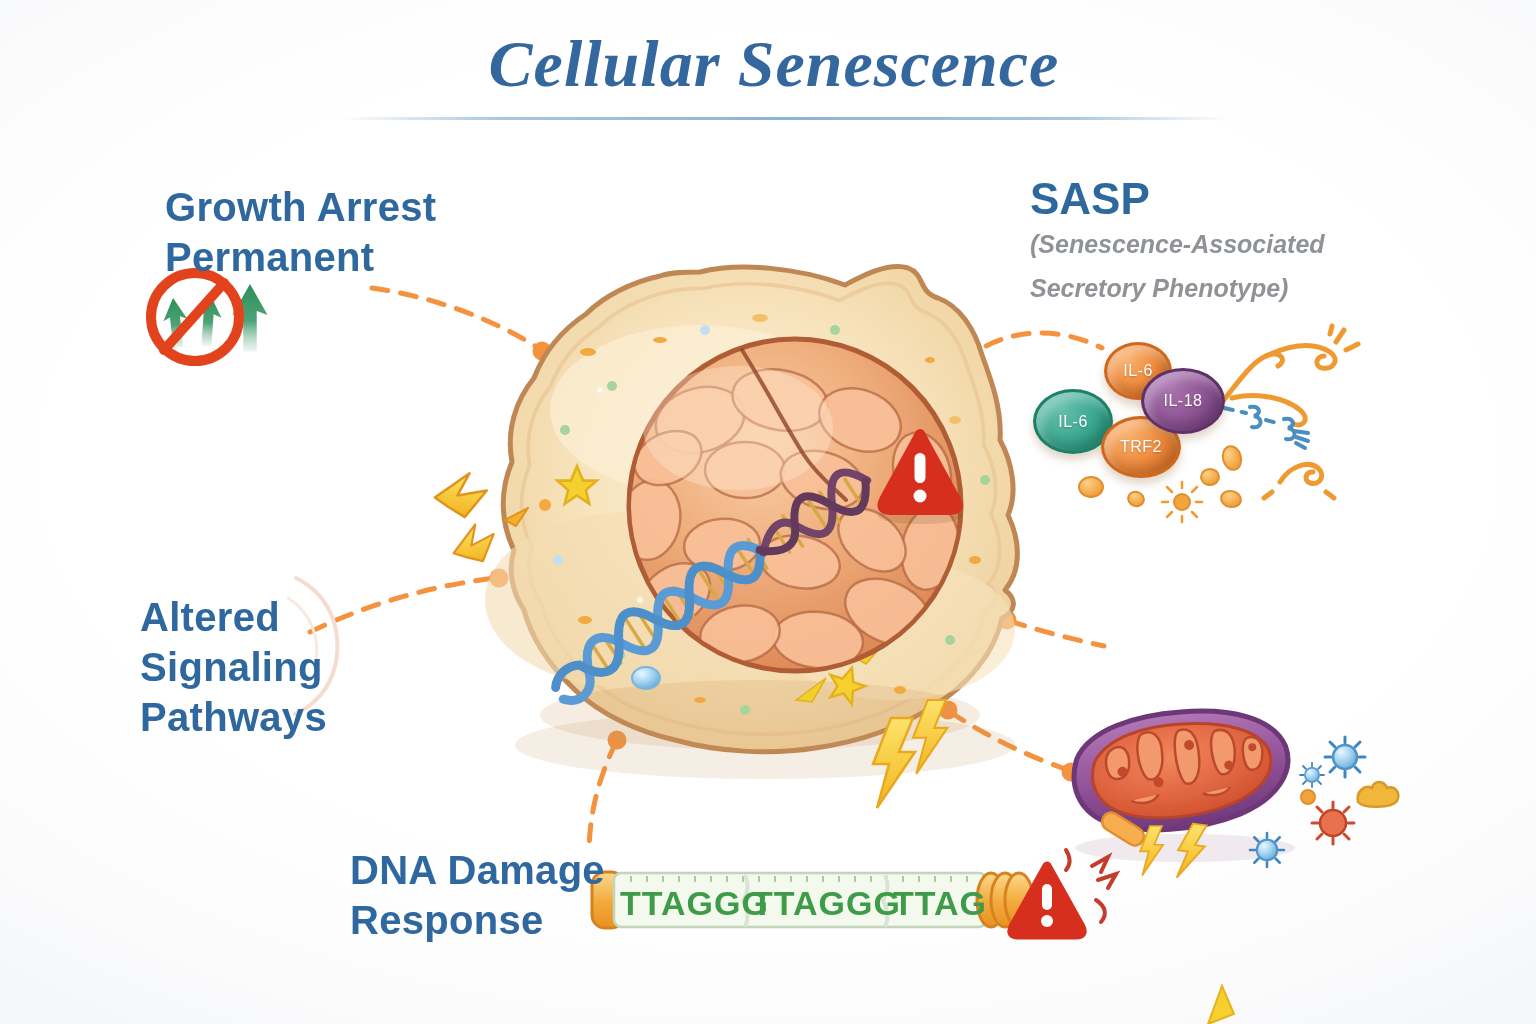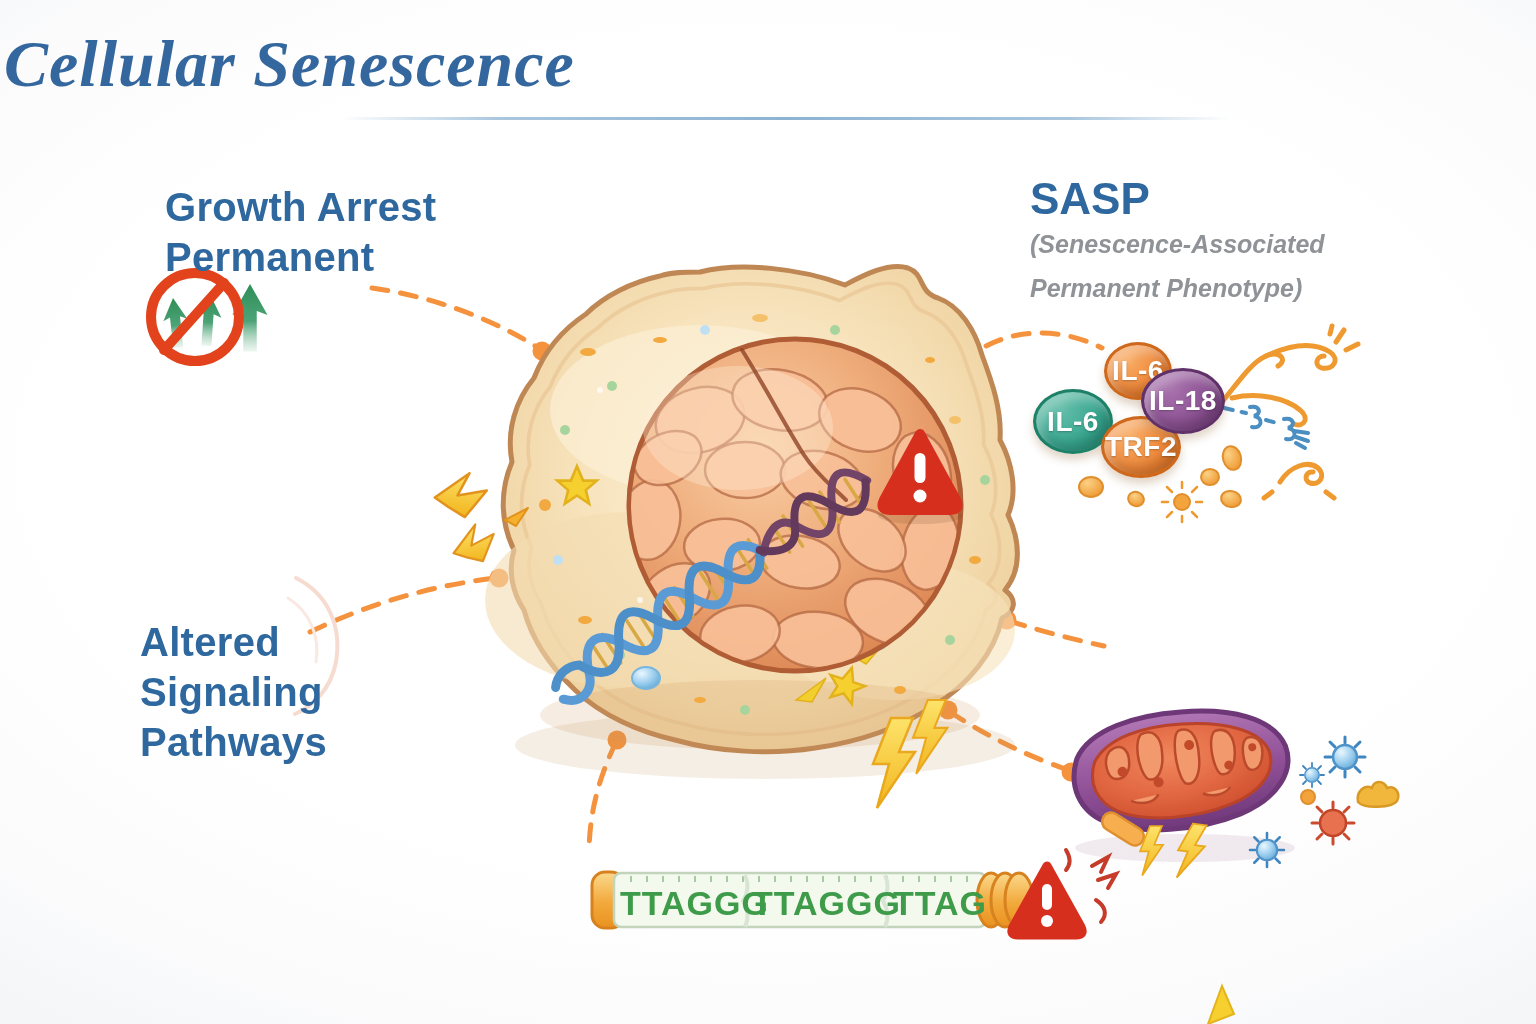--- a/index.html
+++ b/index.html
@@ -4,35 +4,35 @@
 <style>
   html,body{margin:0;padding:0;background:#e9ebee;}
   .canvas{
     position:relative;width:1536px;height:1024px;overflow:hidden;
     background:
       radial-gradient(ellipse 1200px 700px at 50% 45%, #ffffff 60%, #fbfbfc 85%, #f4f6f8 100%),
       #ffffff;
     font-family:"Liberation Sans",sans-serif;
   }
   .page-title{
-    position:absolute;left:4px;right:0;top:26px;margin:0;
+    position:absolute;left:12px;right:0;top:26px;margin:0;text-align:center;
     font-family:"Liberation Serif",serif;font-style:italic;font-weight:700;
     font-size:66px;letter-spacing:1px;color:var(--title_blue,#33679e);
   }
   .divider{
     position:absolute;left:340px;top:117px;width:890px;height:3px;border-radius:2px;
     background:linear-gradient(90deg,rgba(160,195,225,0),#a9c6de 18%,#8db3d3 50%,#a9c6de 82%,rgba(160,195,225,0));
   }
   .lbl{position:absolute;font-weight:700;font-size:40px;line-height:50px;color:var(--label_blue,#2e689e);letter-spacing:.3px;}
   .sasp-head{position:absolute;font-weight:700;font-size:44px;color:var(--label_blue,#2e689e);}
   .sasp-sub{position:absolute;font-style:italic;font-weight:700;font-size:25px;line-height:44px;color:var(--subtitle_gray,#8f9296);}
   .art{position:absolute;left:0;top:0;}
   .bubble{
     position:absolute;display:flex;align-items:center;justify-content:center;
-    border-radius:50%;color:#fff;font-weight:700;font-size:28px;letter-spacing:.5px;
+    border-radius:50%;color:#fff;font-weight:400;font-size:16px;letter-spacing:.5px;
     text-shadow:0 1px 2px rgba(0,0,0,.25);
     box-shadow:inset 6px 8px 10px rgba(255,255,255,.35), inset -6px -8px 12px rgba(0,0,0,.18), 0 6px 8px rgba(140,90,40,.25);
   }
   .bubble.orange{background:radial-gradient(circle at 35% 30%, #f8ad66, #ee8435 60%, #d86e1f);border:3px solid #cd681d;}
   .bubble.purple{background:radial-gradient(circle at 35% 30%, #a873ad, #8a4f91 60%, #6e3a77);border:3px solid #5f3168;z-index:5;}
   .bubble.teal  {background:radial-gradient(circle at 35% 30%, #63bda9, #36a68e 60%, #238a74);border:3px solid #1f8068;}
   .telo-text{position:absolute;font-weight:700;font-size:34px;color:var(--telomere_text_green,#3e9b49);letter-spacing:1px;}
 </style>
 </head>
 <body>
@@ -399,30 +399,34 @@
   </svg>
 
   <div class="lbl" style="left:165px;top:182px">
     <div>Growth Arrest</div>
     <div>Permanent</div>
   </div>
 
   <div class="sasp-head" style="left:1030px;top:174px">SASP</div>
   <div class="sasp-sub" style="left:1030px;top:222px">
     <div>(Senescence-Associated</div>
-    <div>Permanent Phenotype)</div>
+    <div>Secretory Phenotype)</div>
   </div>
 
-  <div class="lbl" style="left:140px;top:617px">
+  <div class="lbl" style="left:140px;top:592px">
     <div>Altered</div>
     <div>Signaling</div>
     <div>Pathways</div>
   </div>
 
 
+  <div class="lbl" style="left:350px;top:845px">
+    <div>DNA Damage</div>
+    <div>Response</div>
+  </div>
 
   <div class="bubble orange" style="left:1104px;top:342px;width:62px;height:52px">IL-6</div>
   <div class="bubble teal" style="left:1033px;top:389px;width:74px;height:59px">IL-6</div>
   <div class="bubble orange" style="left:1101px;top:416px;width:74px;height:56px;z-index:4">TRF2</div>
   <div class="bubble purple" style="left:1141px;top:368px;width:78px;height:60px">IL-18</div>
 
   <span class="telo-text" style="left:620px;top:884px">TTAGGG</span>
   <span class="telo-text" style="left:752px;top:884px">TTAGGG</span>
   <span class="telo-text" style="left:893px;top:884px">TTAG</span>
 

